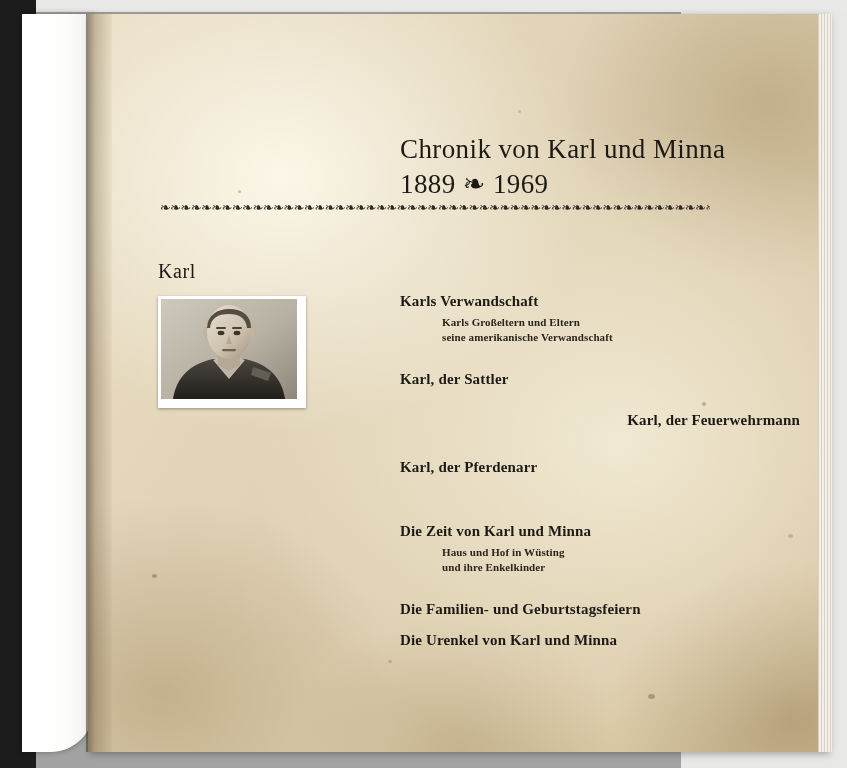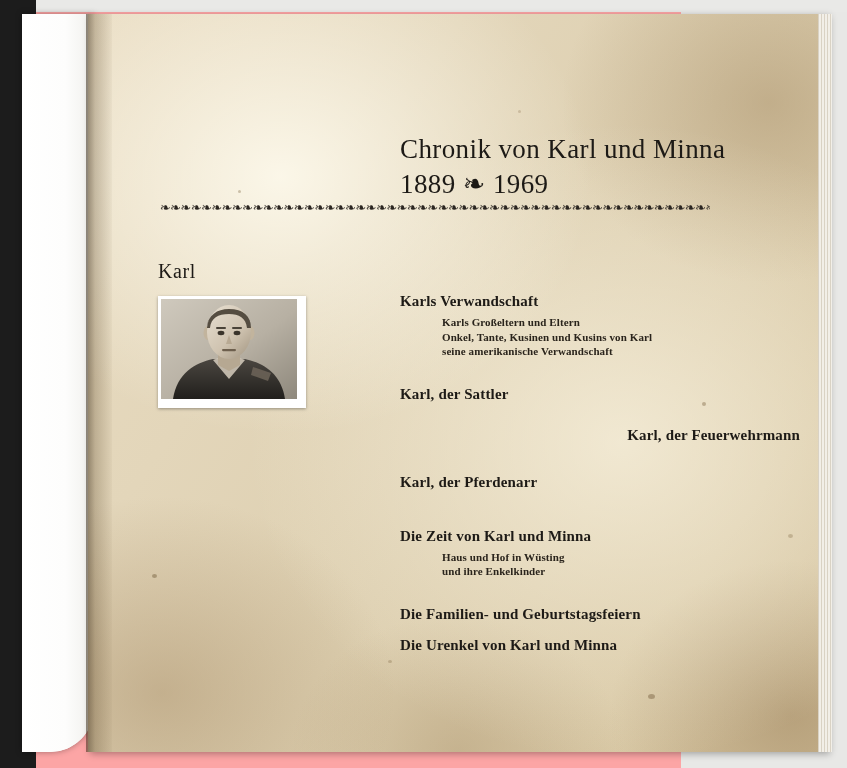--- a/index.html
+++ b/index.html
@@ -12,21 +12,21 @@
     height: 768px;
     overflow: hidden;
     font-family: "Liberation Serif", serif;
   }
 
   
   #book-stage {
     position: relative;
     width: 681px;
     height: 768px;
-    background: #fca5a5;
+    background: #a3a3a3;
   }
 
   
   #left-backdrop {
     position: absolute;
     left: 0; top: 0;
     width: 36px; height: 768px;
     background: #1c1c1c;
   }
   #top-backdrop {
@@ -289,38 +289,37 @@
           </svg>
         </div>
       </div>
 
       <div id="toc">
 
         <div class="toc-entry">
           <div class="toc-main">Karls Verwandschaft</div>
           <div class="toc-subs">
             <div class="toc-sub">Karls Großeltern und Eltern</div>
-            <div class="toc-sub">Onkel, Tante, Kusinen und Kusins von Karl</div>
             <div class="toc-sub">seine amerikanische Verwandschaft</div>
           </div>
         </div>
 
         <div class="toc-entry" style="margin-top:26px;">
           <div class="toc-main">Karl, der Sattler</div>
         </div>
 
         <div class="toc-entry" style="margin-top:23px;text-align:right;">
           <div class="toc-main">Karl, der Feuerwehrmann</div>
         </div>
 
         <div class="toc-entry" style="margin-top:29px;">
           <div class="toc-main">Karl, der Pferdenarr</div>
         </div>
 
-        <div class="toc-entry" style="margin-top:36px;">
+        <div class="toc-entry" style="margin-top:46px;">
           <div class="toc-main">Die Zeit von Karl und Minna</div>
           <div class="toc-subs">
             <div class="toc-sub">Haus und Hof in Wüsting</div>
             <div class="toc-sub">und ihre Enkelkinder</div>
           </div>
         </div>
 
         <div class="toc-entry" style="margin-top:26px;">
           <div class="toc-main">Die Familien- und Geburtstagsfeiern</div>
         </div>

